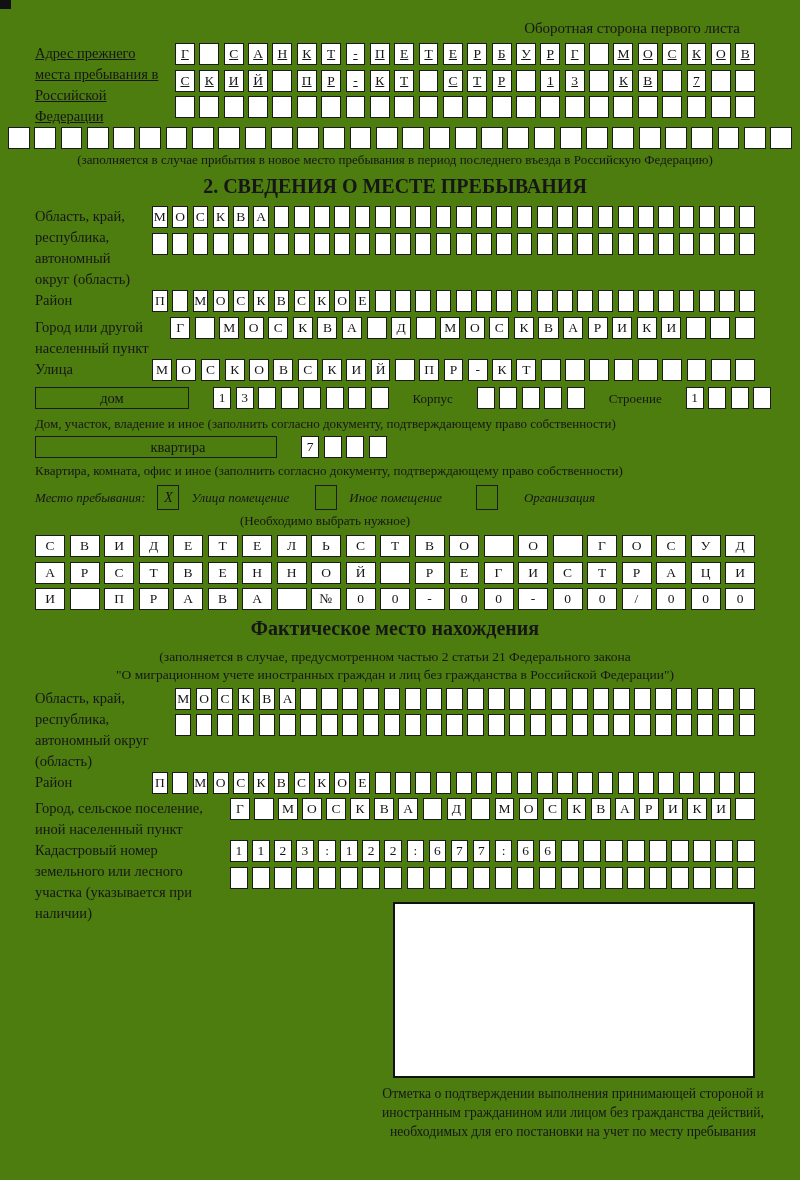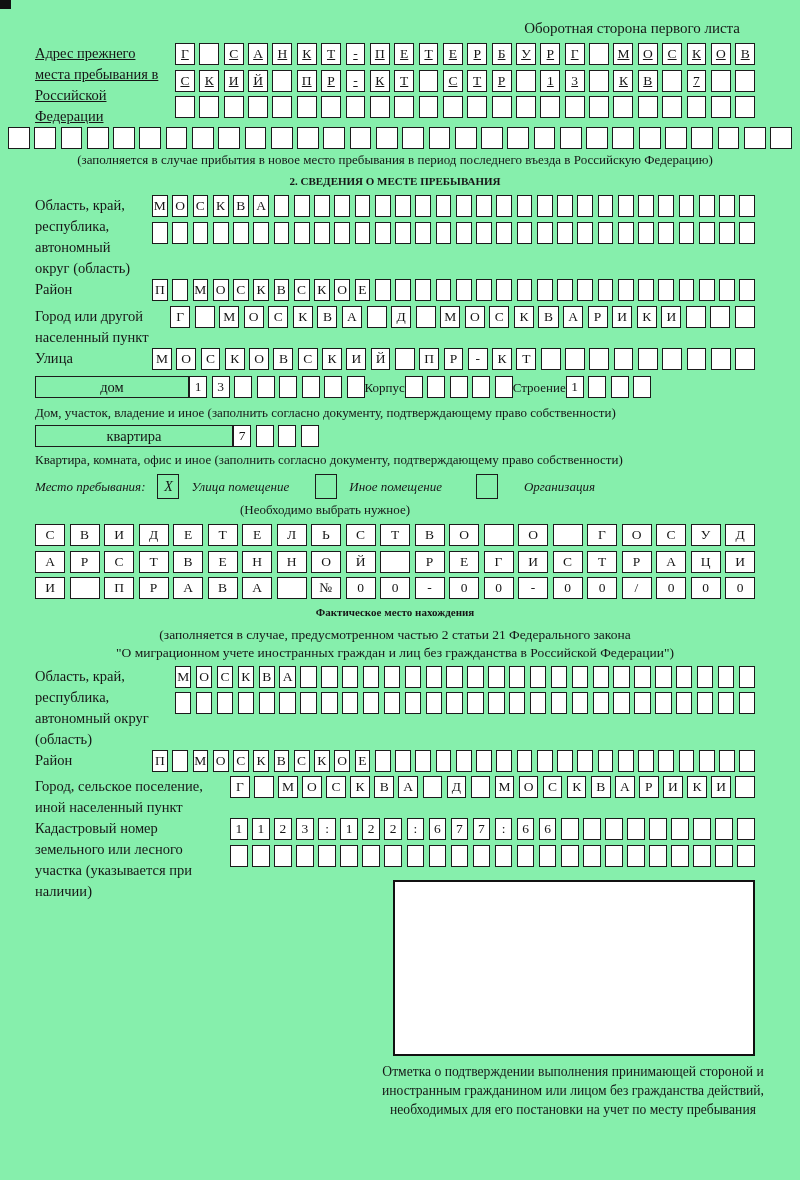--- a/index.html
+++ b/index.html
@@ -1,41 +1,41 @@
 <!DOCTYPE html>
 <html><head>
 <meta charset="utf-8">
 <style>
   html,body{margin:0;padding:0;background:#fff;}
-  .page{position:relative;width:800px;height:1180px;background:#86efac;color:#161616;
+  .page{position:relative;width:800px;height:1180px;background:#4d7c0f;color:#161616;
         font-family:"Liberation Serif","DejaVu Serif",serif;overflow:hidden;}
   .artifact{position:absolute;left:0;top:0;width:11px;height:9px;background:#111;}
   .header-note{padding:20px 60px 0 0;text-align:right;font-size:15px;}
   .content{padding:0 45px 0 35px;}
   .frow{display:flex;align-items:flex-start;}
   .label{font-size:14.5px;line-height:21px;flex:none;}
   .w125{width:125px;margin-right:15px;}
   .w102{width:102px;margin-right:15px;}
   .w128{width:128px;margin-right:12px;}
   .w180{width:180px;margin-right:15px;}
   .w210{width:210px;margin-right:15px;}
   .stack{flex:1;min-width:0;}
   .cellrow{display:flex;gap:4.5px;flex:1;margin-bottom:4.5px;}
   .cell{flex:1;height:20px;border:1.7px solid #1b1b1b;display:flex;align-items:center;
         justify-content:center;font-size:13.5px;background:#fff;}
   .cells-fixed{display:flex;gap:4.5px;flex:none;}
   .cells-fixed .cell{flex:none;width:16px;}
   .fullrow{margin:0 -37px 0 -27px;}
   .note{font-size:13px;line-height:17px;}
   .note-center{text-align:center;margin-top:2px;}
-  .section-title{text-align:center;font-weight:bold;font-size:11px;margin:7px 0 8px 0;}
+  .section-title{text-align:center;font-weight:bold;font-size:20px;margin:7px 0 8px 0;}
   .inline-label{font-size:13px;line-height:24px;flex:none;}
   .labelbox{border:1.7px solid #1b1b1b;height:20px;display:flex;align-items:center;
             justify-content:center;font-size:14.5px;flex:none;}
-  .house-row{display:flex;align-items:flex-start;gap:0;margin-top:2px;}
+  .house-row{display:flex;align-items:flex-start;gap:24px;margin-top:2px;}
   .stay-row{display:flex;align-items:center;gap:12px;margin-top:6px;font-style:italic;}
   .checkbox{width:20px;height:23px;border:1.7px solid #1b1b1b;display:flex;align-items:center;
             justify-content:center;font-size:14px;flex:none;}
   .stay-note{margin:2px 0 6px 205px;}
   .fact-note{text-align:center;font-size:13.5px;line-height:18px;}
   .stamp-box{width:358px;height:172px;border:2px solid #111;margin:-22px 0 0 auto;background:#fff;}
   .stamp-caption{width:392px;margin:6px -14px 0 auto;text-align:center;font-size:13.6px;line-height:19px;}
   .mb2{margin-bottom:2px;} .mt4{margin-top:4px;} .mt6{margin-top:6px;text-decoration:underline;}
 </style>
 </head>
@@ -358,21 +358,21 @@
       <div class="cells-fixed">
           <div class="cell">1</div>
           <div class="cell"></div>
           <div class="cell"></div>
           <div class="cell"></div>
         </div>
     </div>
     <div class="note mt4">Дом, участок, владение и иное (заполнить согласно документу, подтверждающему право собственности)</div>
 
     <div class="house-row mt4">
-      <div class="labelbox" style="width:196px;">квартира</div>
+      <div class="labelbox" style="width:196px;padding-left:44px;">квартира</div>
       <div class="cells-fixed">
           <div class="cell">7</div>
           <div class="cell"></div>
           <div class="cell"></div>
           <div class="cell"></div>
         </div>
     </div>
     <div class="note mt4">Квартира, комната, офис и иное (заполнить согласно документу, подтверждающему право собственности)</div>
 
     <div class="stay-row">

